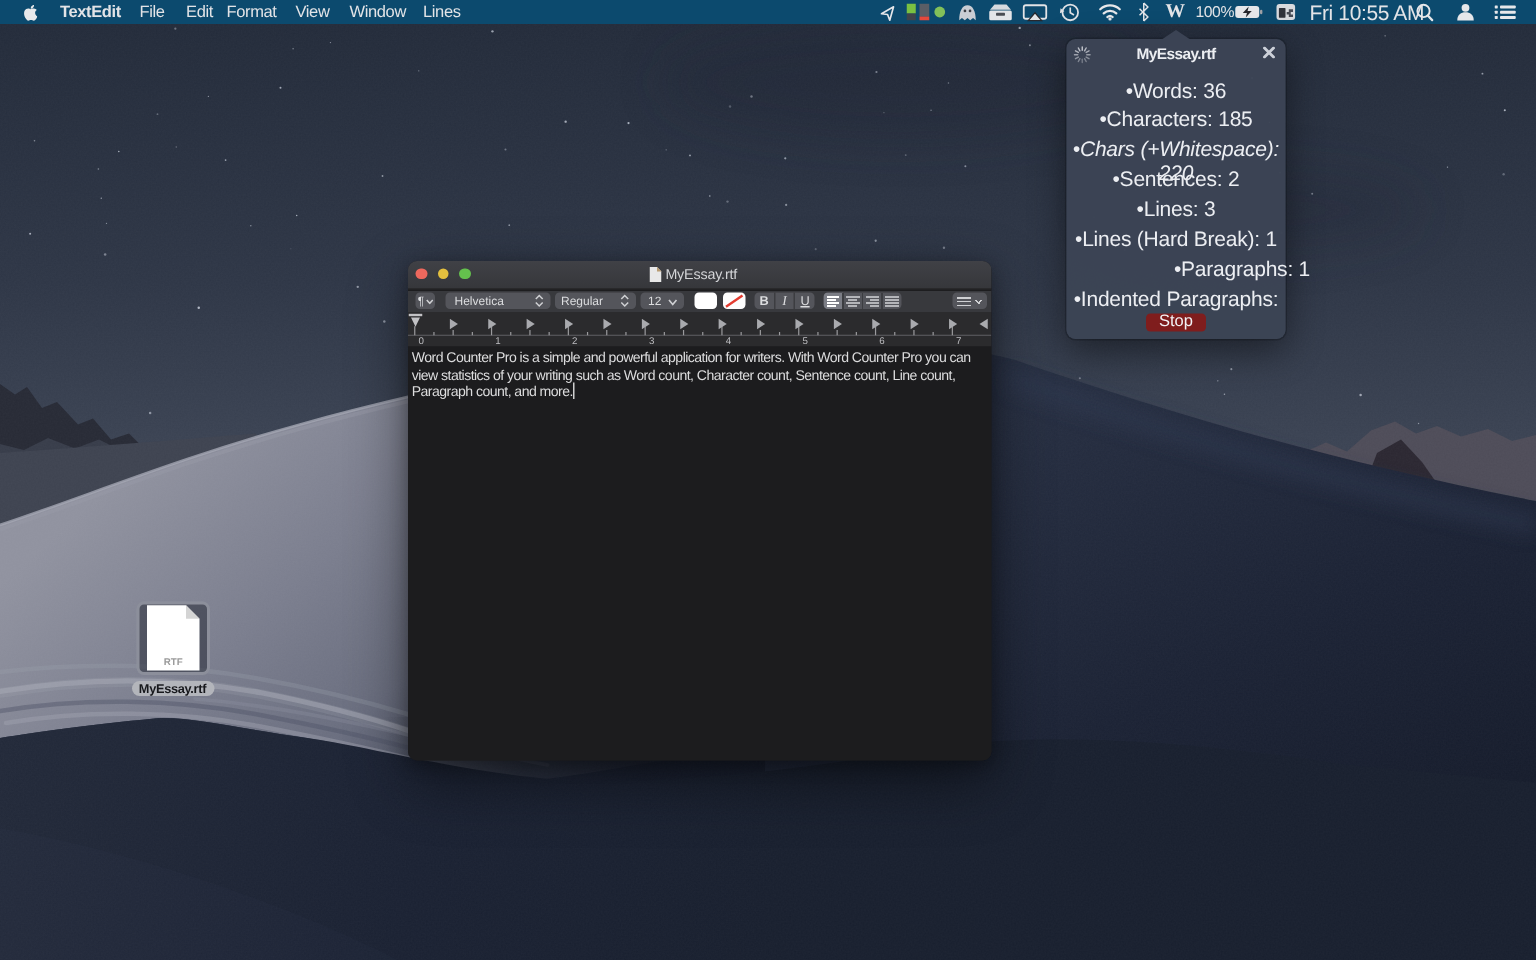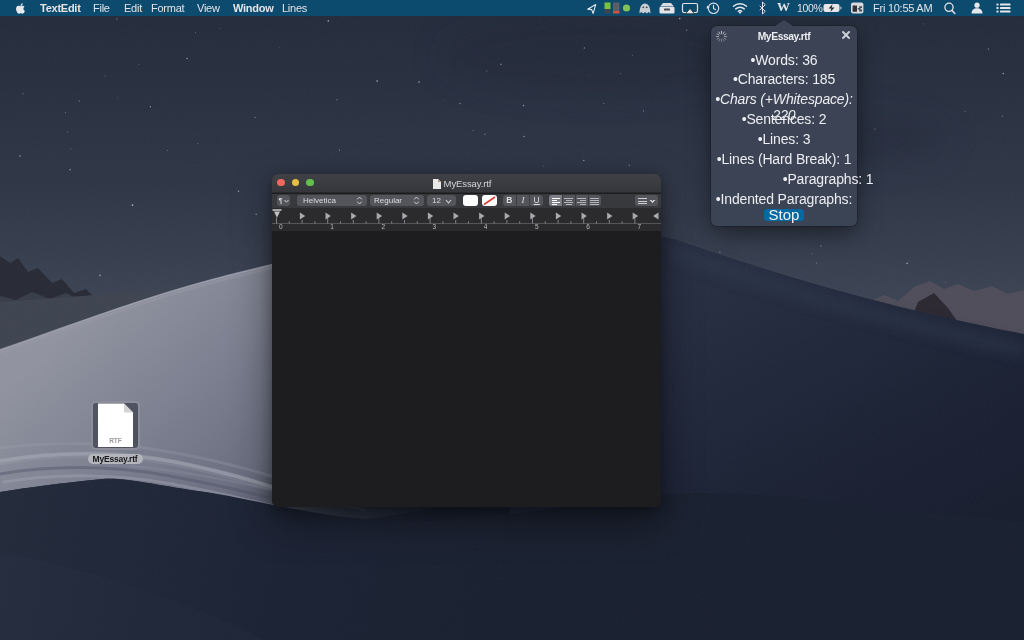--- a/index.html
+++ b/index.html
@@ -22,21 +22,21 @@
 #ruler { position:absolute; left:0; top:34px; width:100%; height:22.5px; background:#2b2b2d; }
 #content { position:absolute; left:0; top:56.5px; width:100%; height:276.5px; background:#1c1c1e; color:#dcdcdd; font-size:9.4px; line-height:11.65px; letter-spacing:-0.36px; }
 #content .txt { position:absolute; left:2.5px; top:1.5px; white-space:pre; }
 
 
 #popover { position:absolute; left:711px; top:26px; width:146px; height:200px; z-index:31; background:rgba(60,68,85,0.97); border-radius:6px; box-shadow:0 8px 24px rgba(0,0,0,.45), 0 0 0 1px rgba(20,25,35,0.35); color:#eceef2; }
 #popover .arrow { position:absolute; left:63.5px; top:-6px; width:0; height:0; border-left:9.5px solid transparent; border-right:9.5px solid transparent; border-bottom:6px solid rgba(60,68,85,0.99); }
 #popover .ptitle { position:absolute; top:0; left:0; width:100%; height:20px; line-height:21px; text-align:center; font-size:10.3px; font-weight:bold; letter-spacing:-0.4px; }
 #popover .stat { position:absolute; left:0; width:100%; text-align:center; font-size:14px; letter-spacing:-0.15px; }
 #popover .pclose { position:absolute; right:7px; top:4px; font-size:11px; font-weight:bold; color:#ccd0d8; }
-#stopbtn { position:absolute; left:53px; top:183px; width:40px; height:11.5px; background:#0369a1; border-radius:3px; color:#f2f3f6; font-size:15px; line-height:11.5px; text-align:center; }
+#stopbtn { position:absolute; left:53px; top:183px; width:40px; height:11.5px; background:#7f1d1d; border-radius:3px; color:#f2f3f6; font-size:11px; line-height:11.5px; text-align:center; }
 
 
 #dicon { position:absolute; left:91px; top:401px; z-index:5; }
 #dbox { position:absolute; left:0; top:0; width:49px; height:49px; border-radius:5px; background:rgba(30,34,46,0.5); border:2px solid rgba(148,151,162,0.9); }
 #dlabel { position:absolute; left:-3.5px; top:53px; width:55px; height:10px; background:#b3b5bb; border-radius:5px; color:#17181c; font-size:8.5px; line-height:10px; text-align:center; font-weight:bold; letter-spacing:-0.2px; }
 </style>
 </head>
 <body>
 <div id="stage">
 
@@ -222,24 +222,24 @@
 
 <div id="menubar">
   <svg style="position:absolute; left:15px; top:3px;" width="11" height="11" viewBox="0 0 170 170">
         <path fill="#e8e9eb" d="M150.4 130.3c-2.5 5.7-5.4 11-8.8 15.8-4.6 6.6-8.4 11.2-11.3 13.7-4.5 4.1-9.3 6.2-14.5 6.4-3.7 0-8.2-1.1-13.4-3.2-5.2-2.1-10-3.2-14.4-3.2-4.6 0-9.5 1.1-14.8 3.2-5.3 2.2-9.6 3.3-12.9 3.4-5 .2-9.9-2-14.8-6.6-3.1-2.7-7-7.4-11.8-14.3-5.1-7.2-9.3-15.6-12.6-25.1C17.6 110.1 16 100.2 16 90.6c0-11 2.4-20.5 7.1-28.4 3.7-6.4 8.7-11.4 14.9-15.1 6.2-3.7 12.9-5.6 20.1-5.7 3.9 0 9 1.2 15.4 3.6 6.3 2.4 10.4 3.6 12.2 3.6 1.3 0 5.8-1.4 13.4-4.2 7.2-2.6 13.2-3.7 18.2-3.3 13.5 1.1 23.6 6.4 30.3 16-12 7.3-18 17.5-17.8 30.6.1 10.2 3.8 18.7 11.1 25.4 3.3 3.1 7 5.5 11.1 7.2-.9 2.6-1.8 5-2.8 7.3zM119.1 7.2c0 8.2-3 15.8-8.9 22.9-7.2 8.4-15.8 13.3-25.2 12.5-.1-1-.2-2-.2-3.1 0-7.9 3.4-16.3 9.5-23.2 3-3.5 6.9-6.4 11.5-8.7 4.6-2.3 9-3.5 13.1-3.7.1 1.1.2 2.2.2 3.3z"></path>
       </svg>
   <span class="mi" style="left:40px; font-weight:bold;">TextEdit</span>
   <span class="mi" style="left:93px;">File</span>
   <span class="mi" style="left:124px;">Edit</span>
   <span class="mi" style="left:151px;">Format</span>
   <span class="mi" style="left:197px;">View</span>
-  <span class="mi" style="left:233px;font-weight:bold;">Window</span>
+  <span class="mi" style="left:233px;">Window</span>
   <span class="mi" style="left:282px;">Lines</span>
   <span class="mi" style="left:797px; font-size:10.5px; letter-spacing:-0.3px;">100%</span>
-  <span class="mi" style="left:873px; font-size:11px; letter-spacing:-0.25px;">Fri 10:55 AM</span>
+  <span class="mi" style="left:873px; font-size:14px; letter-spacing:-0.25px;">Fri 10:55 AM</span>
   <span class="mi" style="left:777px; font-family:'Liberation Serif',serif; font-weight:bold; font-size:13px; top:-1px;">W</span>
   <svg style="position:absolute; left:580px; top:0;" width="440" height="16" viewBox="0 0 440 16">
 
     <path d="M9.5,12.2 L13,3.6 L16.5,12.2 L13,10.1 Z" fill="none" stroke="#e6e7ea" stroke-width="1.1" stroke-linejoin="round" transform="rotate(38 13 8)"></path>
 
     <rect x="24.5" y="2.5" width="6" height="6.5" fill="#7ac142"></rect>
         <rect x="24.5" y="9" width="6" height="4.5" fill="#3f434b"></rect>
     <rect x="33" y="2.5" width="6.5" height="8.5" fill="#5a5e66"></rect>
         <rect x="33" y="11" width="6.5" height="2.5" fill="#e5493c"></rect>
 
@@ -438,20 +438,25 @@
           <path d="M258.3,4.5 L258.3,11.5 L263.7,8 Z" fill="#a9aaae"></path>
           <path d="M283.9,4.5 L283.9,11.5 L289.3,8 Z" fill="#a9aaae"></path>
           <path d="M309.5,4.5 L309.5,11.5 L314.9,8 Z" fill="#a9aaae"></path>
           <path d="M335.1,4.5 L335.1,11.5 L340.5,8 Z" fill="#a9aaae"></path>
           <path d="M360.7,4.5 L360.7,11.5 L366.1,8 Z" fill="#a9aaae"></path>
           <rect x="0.5" y="1.2" width="9" height="1.6" fill="#c2c2c5"></rect>
           <path d="M2,3.6 L8,3.6 L5,9.8 Z" fill="#c2c2c5"></path>
           <path d="M386.5,4.5 L386.5,11.5 L381,8 Z" fill="#a9aaae"></path>
         </svg>
   </div>
+  <div id="content">
+    <div class="txt">Word Counter Pro is a simple and powerful application for writers. With Word Counter Pro you can
+view statistics of your writing such as Word count, Character count, Sentence count, Line count,
+Paragraph count, and more.<span style="border-right:1px solid #cfcfcf">​</span></div>
+  </div>
 </div>
 
 <div id="popover">
   <div class="arrow"></div>
   <div class="ptitle">MyEssay.rtf</div>
   <svg class="pclose" style="position:absolute; right:7px; top:5px;" width="8" height="8" viewBox="0 0 8 8">
         <g stroke="#ccd0d8" stroke-width="1.9" stroke-linecap="round">
           <line x1="1" y1="1" x2="7" y2="7"></line>
           <line x1="7" y1="1" x2="1" y2="7"></line>
         </g>

